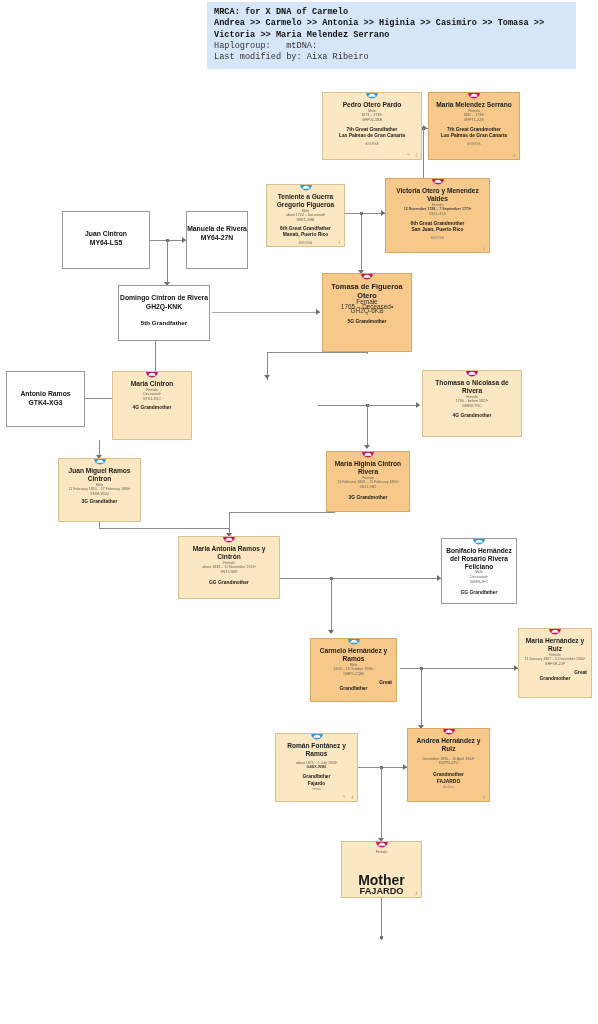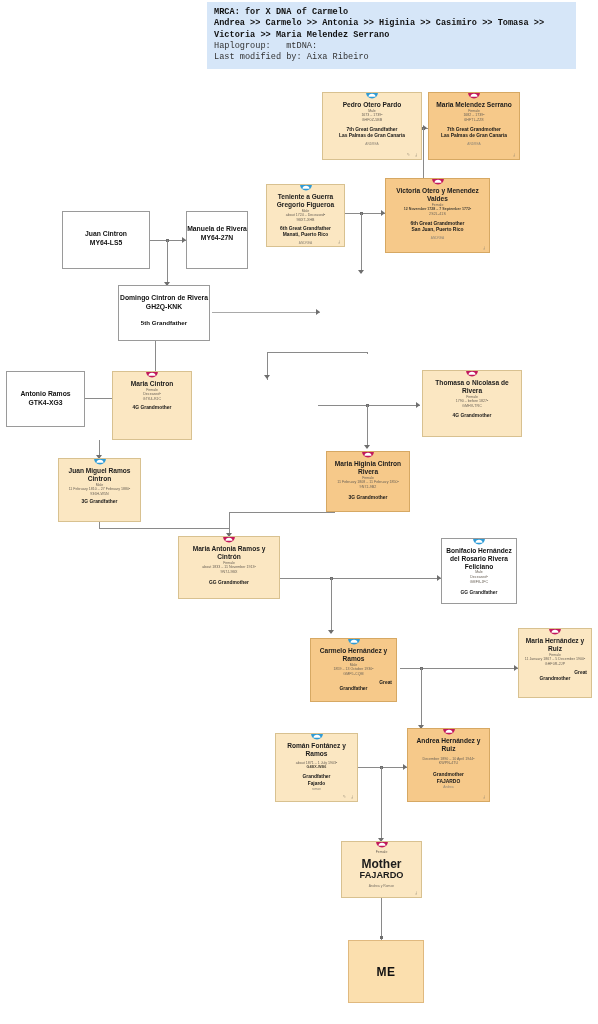--- a/index.html
+++ b/index.html
@@ -223,20 +223,34 @@
     <div class="nm pad">Victoria Otero y Menendez Valdes</div>
     <div class="sx">Female</div>
     <div class="dt" style="font-weight:bold;color:#4a4438;">12 November 1728 – 7 September 1772•</div>
     <div class="id">2S2L-41S</div>
     <div class="rel" style="margin-top:4px;">6th Great Grandmother</div>
     <div class="plc">San Juan, Puerto Rico</div>
     <div class="tag" style="margin-top:2px;">ANDREA</div>
     <div class="corner">⤓</div>
   </div>
 
+  <div class="card deep" style="left:322px;top:273px;width:90px;height:79px;">
+    <div class="av">
+      <svg viewBox="0 0 24 24">
+          <circle cx="12" cy="12" r="11" fill="#c2185b"></circle>
+          <circle cx="12" cy="9" r="3.6" fill="#fff"></circle>
+          <path d="M5.5 20c0-3.6 3-5.6 6.5-5.6s6.5 2 6.5 5.6z" fill="#fff"></path>
+        </svg>
+    </div>
+    <div class="nm pad" style="font-size:7.4px;line-height:9px;">Tomasa de Figueroa Otero</div>
+    <div class="sx" style="font-size:6.4px;color:#3a352c;">Female</div>
+    <div class="dt" style="font-size:6.4px;color:#3a352c;">1765 – Deceased•</div>
+    <div class="id" style="font-size:6.4px;color:#3a352c;">GH2Q-6KB</div>
+    <div class="rel" style="margin-top:5px;">5G Grandmother</div>
+  </div>
 
   <div class="card white" style="left:62px;top:211px;width:88px;height:58px;">
     <div class="wnm" style="margin-top:17px;">Juan Cintron</div>
     <div class="wnm">MY64-LS5</div>
   </div>
 
   <div class="card white" style="left:186px;top:211px;width:62px;height:58px;">
     <div class="wnm" style="margin-top:12px;">Manuela de Rivera</div>
     <div class="wnm">MY64-27N</div>
   </div>
@@ -412,23 +426,20 @@
 
   <div class="card tan" style="left:341px;top:841px;width:81px;height:57px;">
     <div class="av">
       <svg viewBox="0 0 24 24">
           <circle cx="12" cy="12" r="11" fill="#c2185b"></circle>
           <circle cx="12" cy="9" r="3.6" fill="#fff"></circle>
           <path d="M5.5 20c0-3.6 3-5.6 6.5-5.6s6.5 2 6.5 5.6z" fill="#fff"></path>
         </svg>
     </div>
     <div class="sx pad">Female</div>
-    <div class="nm" style="font-size:12px;line-height:11px;margin-top:4px;">Mother</div>
+    <div class="nm" style="font-size:14px;line-height:11px;margin-top:20px;">Mother</div>
     <div class="nm" style="font-size:9.2px;line-height:11px;">FAJARDO</div>
     <div class="sub" style="margin-top:3px;">Andrea y Roman</div>
     <div class="corner">⤓</div>
   </div>
 
-  <div class="card blank" style="left:348px;top:940px;width:76px;height:63px;">
-    <div class="bigme" style="margin-top:24px;">ME</div>
-  </div>
 
 </div>
 
 </body></html>

